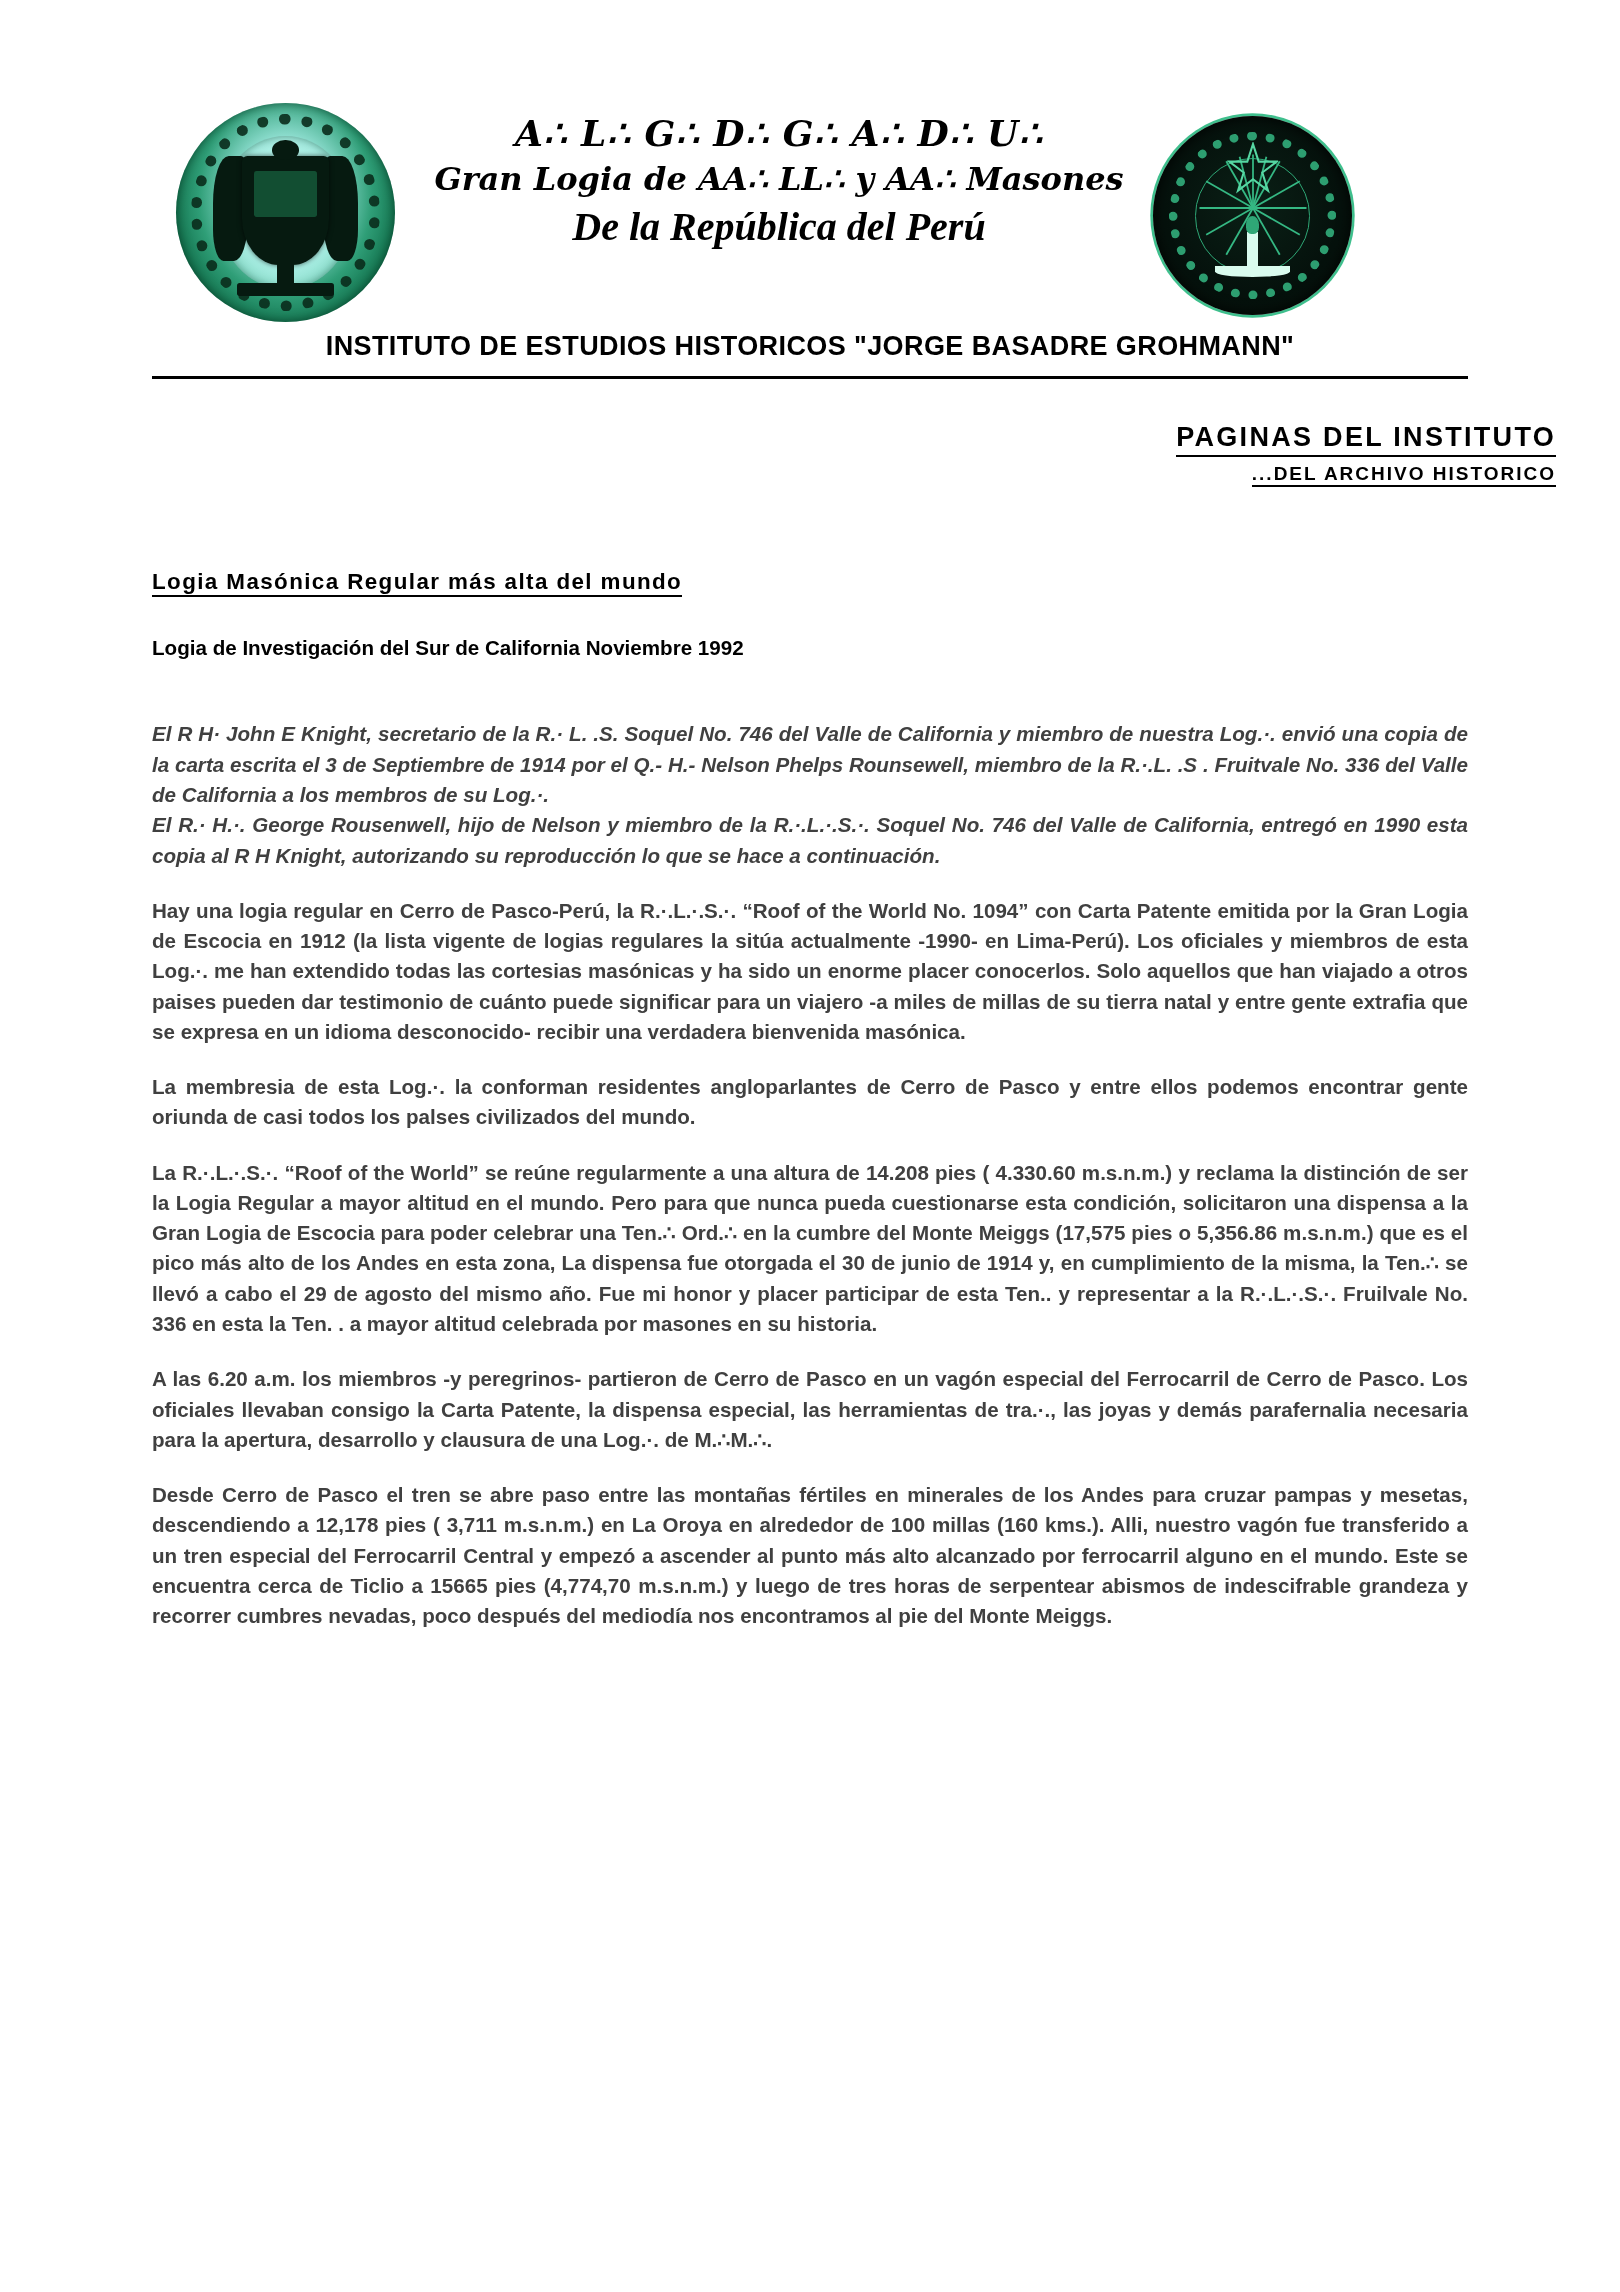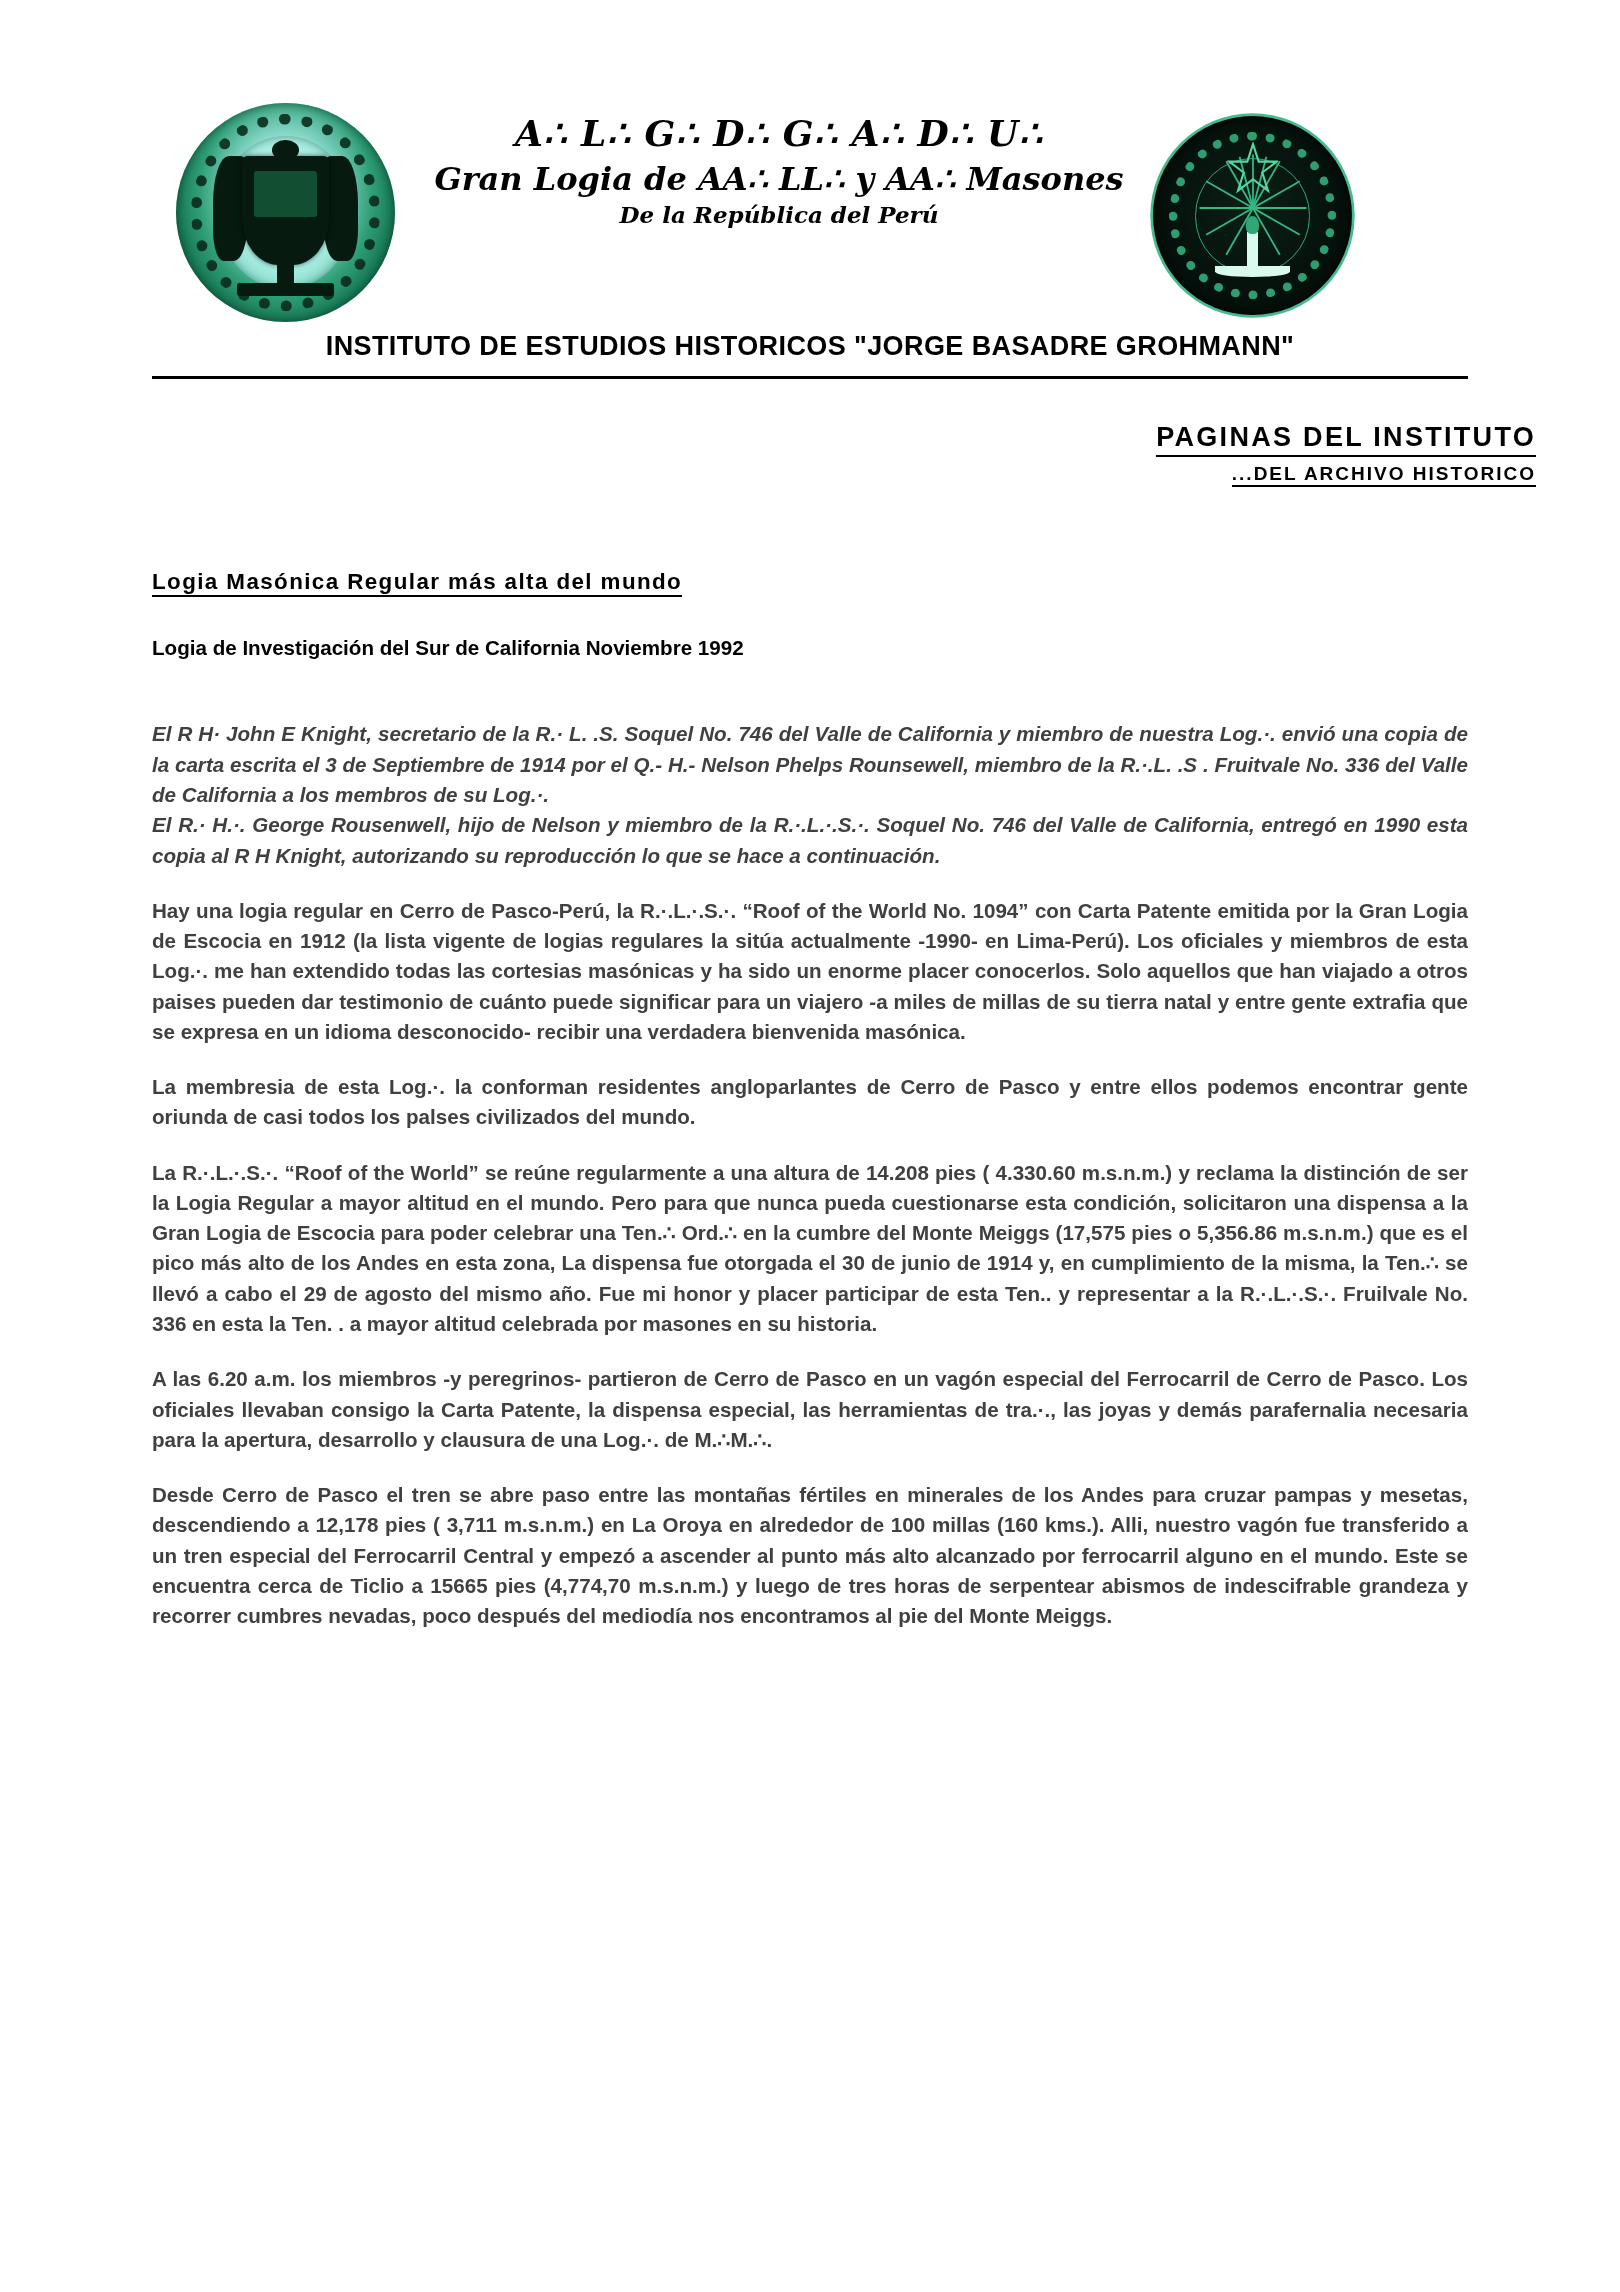--- a/index.html
+++ b/index.html
@@ -223,43 +223,44 @@
     letter-spacing: 0.9px;
     line-height: 1.32;
     white-space: nowrap;
   }
   .mh-line2 {
     font-size: 32px;
     line-height: 1.32;
     white-space: nowrap;
   }
   .mh-line3 {
-    font-size: 23px;
+    font-size: 40px;
     line-height: 1.34;
     white-space: nowrap;
+    font-family: Liberation Serif, serif;
   }
 
   .institute-line {
     text-align: center;
     font-size: 27px;
     font-weight: bold;
     letter-spacing: 0.4px;
     margin-top: 12.5px;
     color: #000;
     font-family: "Liberation Sans", sans-serif;
   }
   .rule {
     height: 3.6px;
     background: #000;
     margin: 14.3px 152px 0 152px;
   }
 
   
   .inst-pages {
-    margin: 43px 84px 0 0;
+    margin: 43px 64px 0 0;
     text-align: right;
     padding-left: 11px;
   }
   .inst-pages .ip-main {
     display: inline-block;
     font-size: 27px;
     font-weight: bold;
     letter-spacing: 2.3px;
     border-bottom: 2.7px solid #000;
     padding-bottom: 1.8px;

